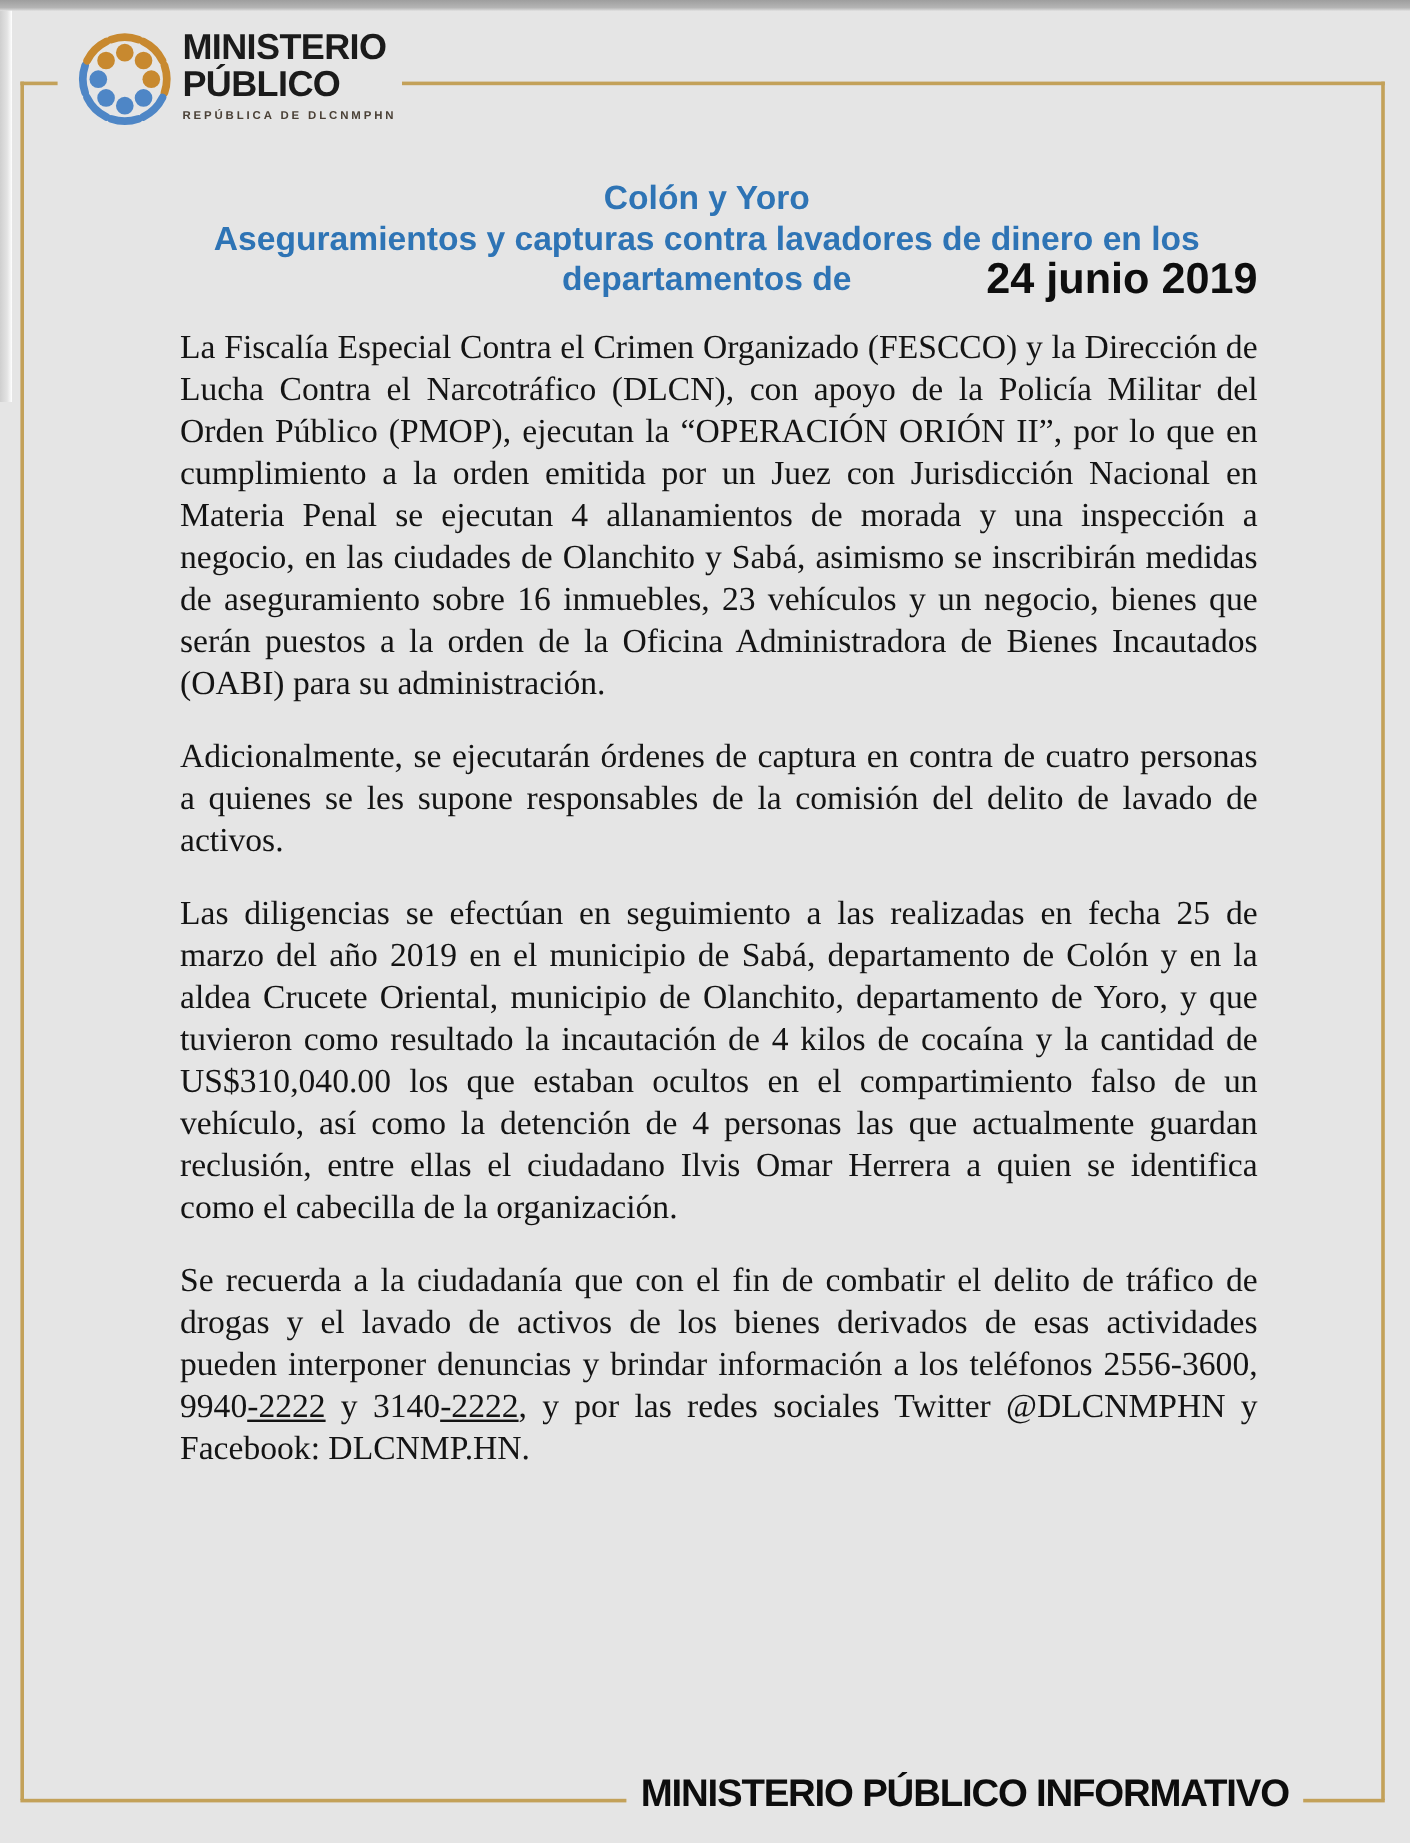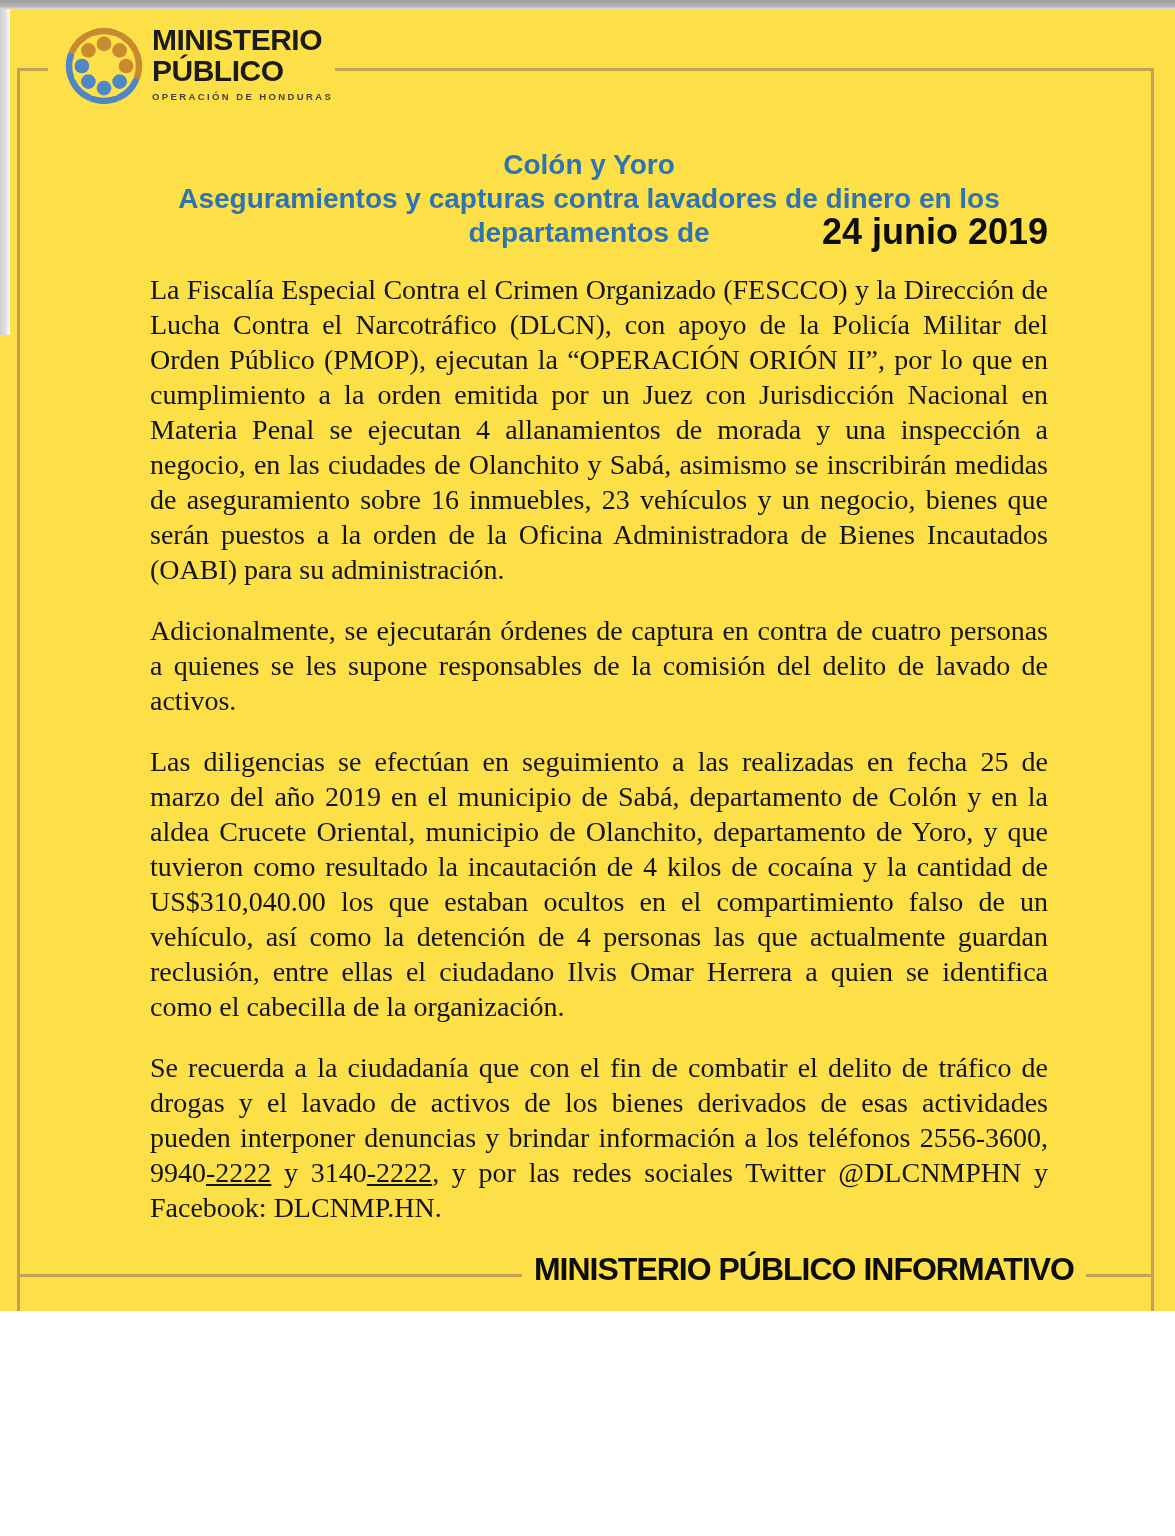--- a/index.html
+++ b/index.html
@@ -6,22 +6,22 @@
     --accent-gold:#C3A159;
     --title-blue:#2E74B5;
     --logo-gold:#C8892F;
     --logo-blue:#4E86C6;
     --ink:#141414;
   }
   *{box-sizing:border-box;margin:0;padding:0;}
   html,body{background:#ffffff;}
   .page{
     position:relative;
-    width:1175px;height:1311px;
-    background:#fde047;
+    width:1175px;height:1536px;
+    background:#e5e5e5;
     overflow:hidden;
     font-family:"Liberation Sans",sans-serif;
   }
   
   .scan-top{position:absolute;left:0;top:0;width:1175px;height:9px;
     background:linear-gradient(180deg,#9e9e9e 0%,#b4b4b4 70%,#dcdcdc 100%);}
   .scan-left{position:absolute;left:0;top:9px;width:10px;height:326px;
     background:linear-gradient(90deg,#cfcfcf 0%,#e3e3e3 60%,#ffffff 100%);}
   
   .gl{position:absolute;background:var(--accent-gold);}
@@ -103,21 +103,21 @@
       </g>
     <g class="lg-gold" transform="rotate(315 50 50)">
         <circle cx="50" cy="26" r="8"></circle>
         <path d="M37.63 14.07 A38 38 0 0 1 62.37 14.07"></path>
       </g>
   </svg>
 
   <div class="logo-text">
     <div class="logo-line">MINISTERIO</div>
     <div class="logo-line">PÚBLICO</div>
-    <div class="logo-sub">OPERACIÓN DE HONDURAS</div>
+    <div class="logo-sub">REPÚBLICA DE DLCNMPHN</div>
   </div>
 
   <div class="title">
     <span>Colón y Yoro</span>
     <span>Aseguramientos y capturas contra lavadores de dinero en los departamentos de</span>
   </div>
   <div class="date">24 junio 2019</div>
 
   <div class="body">
       <p><span>La Fiscalía Especial Contra el Crimen Organizado (FESCCO) y la Dirección de Lucha Contra el Narcotráfico (DLCN), con apoyo de la Policía Militar del Orden Público (PMOP), ejecutan la “OPERACIÓN ORIÓN II”, por lo que en cumplimiento a la orden emitida por un Juez con Jurisdicción Nacional en Materia Penal se ejecutan 4 allanamientos de morada y una inspección a negocio, en las ciudades de Olanchito y Sabá, asimismo se inscribirán medidas de aseguramiento sobre 16 inmuebles, 23 vehículos y un negocio, bienes que serán puestos a la orden de la Oficina Administradora de Bienes Incautados (OABI) para su administración.</span></p>

